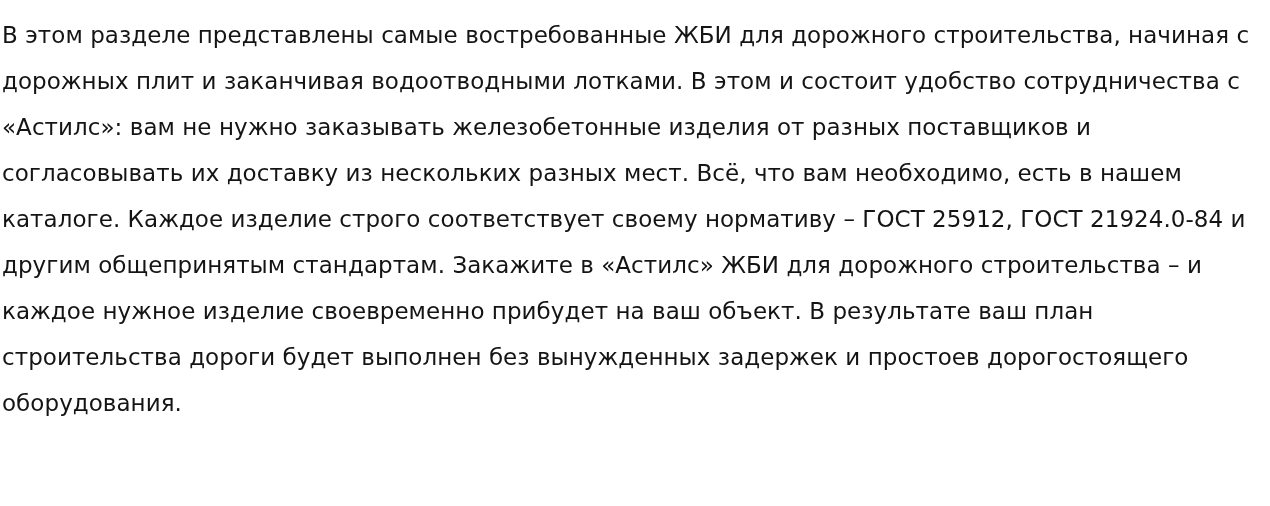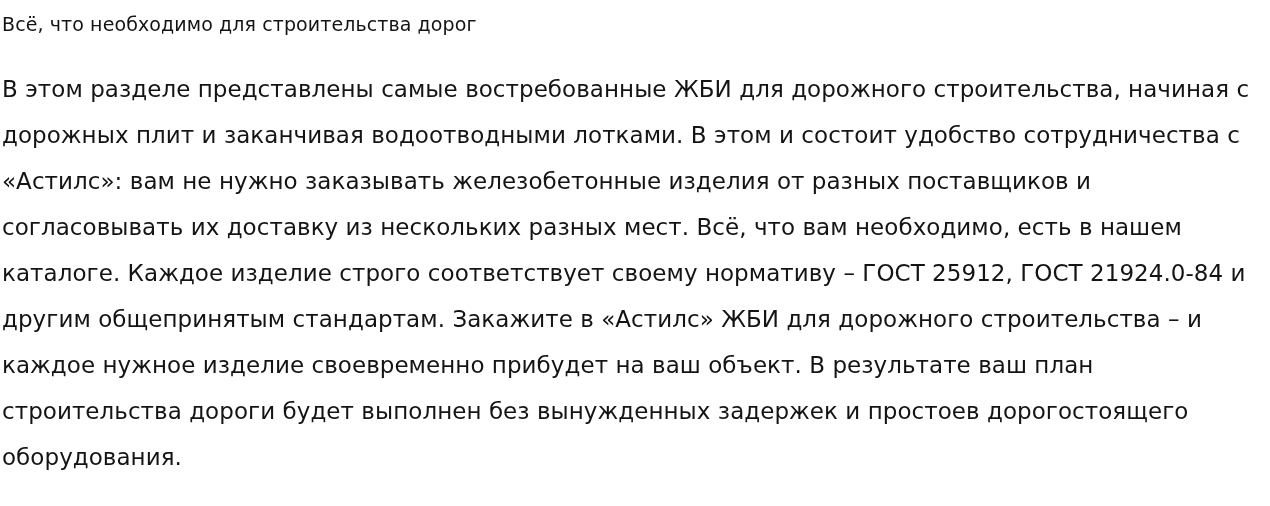--- a/index.html
+++ b/index.html
@@ -36,15 +36,14 @@
     color: #141414;
     text-align: left;
     letter-spacing: 0.05px;
     white-space: pre-wrap;
   }
 </style>
 </head>
 <body>
 
 <div class="page">
-  <h1 class="heading">Всё, что необходимо для строительства дорог</h1>
   <p class="body-text">В этом разделе представлены самые востребованные ЖБИ для дорожного строительства, начиная с дорожных плит и заканчивая водоотводными лотками. В этом и состоит удобство сотрудничества с «Астилс»: вам не нужно заказывать железобетонные изделия от разных поставщиков и согласовывать их доставку из нескольких разных мест. Всё, что вам необходимо, есть в нашем каталоге. Каждое изделие строго соответствует своему нормативу – ГОСТ 25912, ГОСТ 21924.0-84 и другим общепринятым стандартам. Закажите в «Астилс» ЖБИ для дорожного строительства – и каждое нужное изделие своевременно прибудет на ваш объект. В результате ваш план строительства дороги будет выполнен без вынужденных задержек и простоев дорогостоящего оборудования.</p>
 </div>
 
 </body></html>

